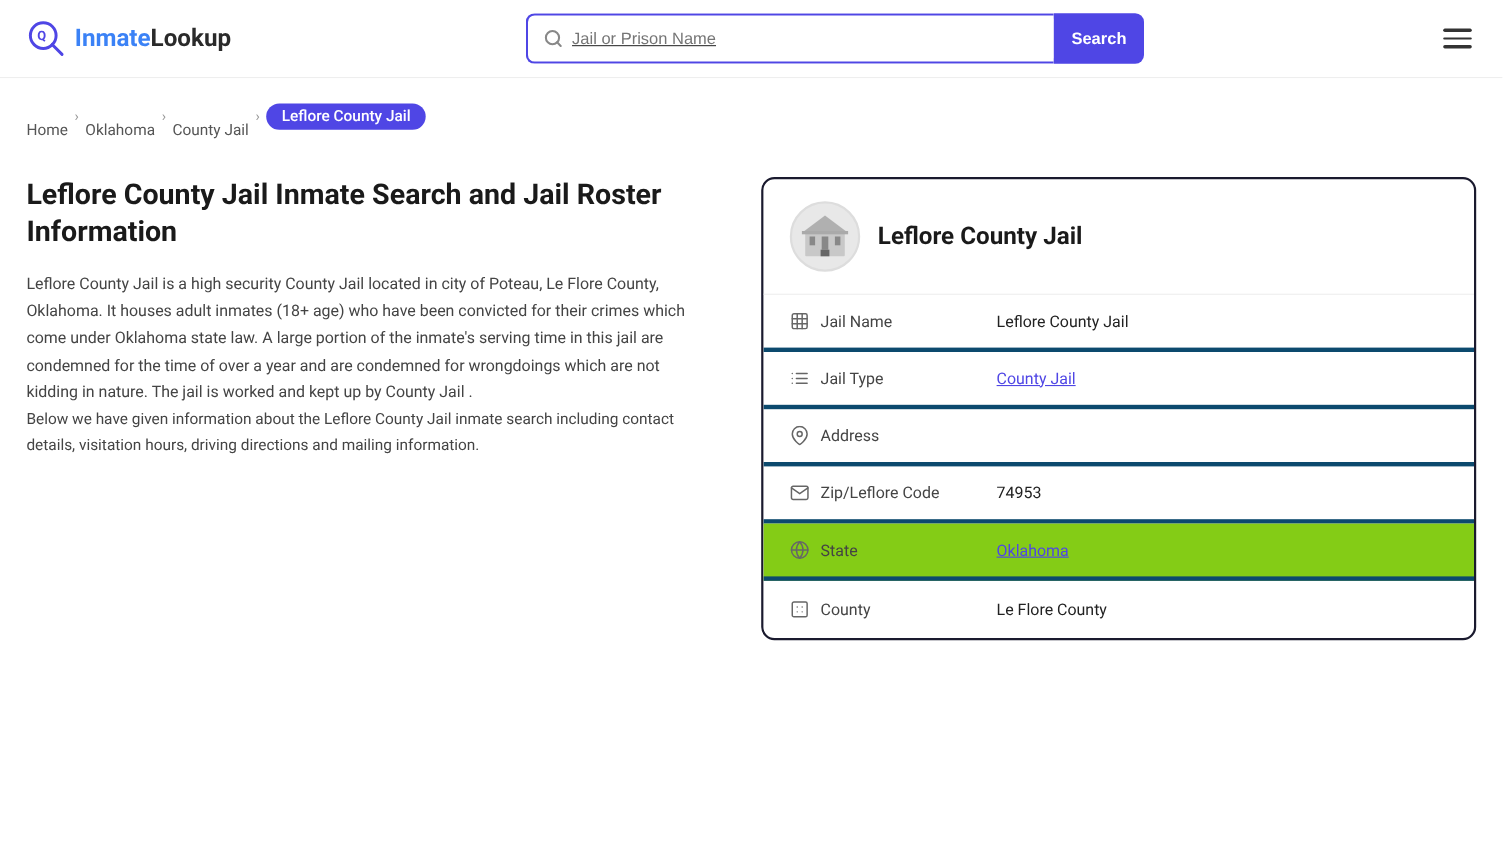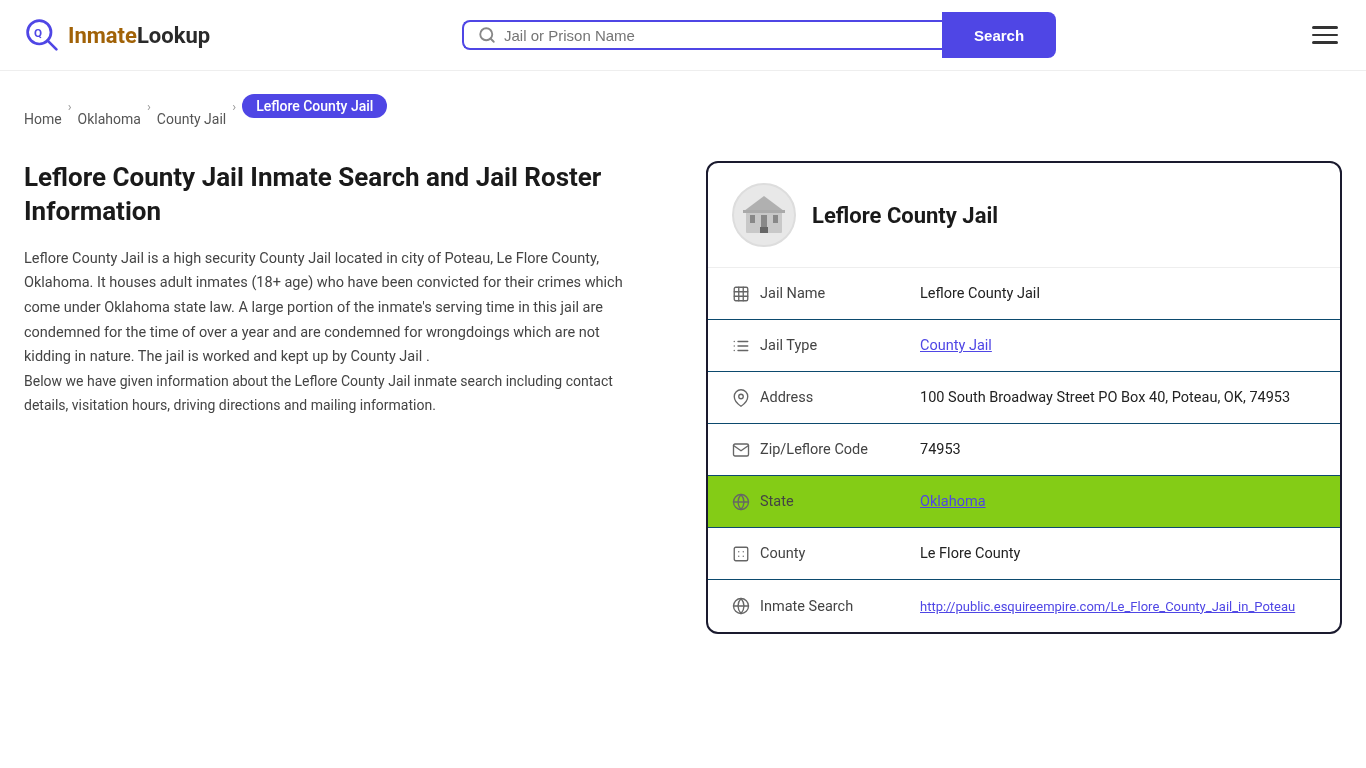--- a/index.html
+++ b/index.html
@@ -22,57 +22,58 @@
     .logo-icon {
       width: 36px;
       height: 36px;
     }
     .logo-text {
       font-size: 22px;
       font-weight: 700;
       color: #2a2a2a;
     }
     .logo-text span {
-      color: #a16207;
+      color: #3b82f6;
     }
     .search-bar {
       display: flex;
       align-items: center;
       gap: 0;
     }
     .search-input-wrapper {
       display: flex;
       align-items: center;
       border: 2px solid #4f46e5;
       border-right: none;
       border-radius: 8px 0 0 8px;
       background: #fff;
       padding: 0 14px;
       width: 480px;
-      height: 30px;
+      height: 46px;
+      text-decoration: underline;
     }
     .search-input-wrapper svg {
       color: #888;
       margin-right: 8px;
       flex-shrink: 0;
     }
     .search-input {
       border: none;
       outline: none;
       font-size: 15px;
       color: #999;
       width: 100%;
       background: transparent;
     }
     .search-button {
       background: #4f46e5;
       color: #fff;
       border: none;
       border-radius: 0 8px 8px 0;
-      padding: 0 32px;
+      padding: 0 16px;
       height: 46px;
       font-size: 15px;
       font-weight: 600;
       cursor: pointer;
     }
     .hamburger {
       display: flex;
       flex-direction: column;
       gap: 5px;
       cursor: pointer;
@@ -110,21 +111,21 @@
       padding: 4px 14px;
       border-radius: 20px;
       font-size: 14px;
       font-weight: 500;
     }
 
     
     .main-content {
       display: flex;
       padding: 20px 24px 40px;
-      gap: 42px;
+      gap: 28px;
       align-items: flex-start;
     }
 
     
     .left-panel {
       flex: 0 0 640px;
       max-width: 640px;
       padding-right: 20px;
     }
     .page-title {
@@ -186,21 +187,21 @@
     }
 
     
     .info-table {
       width: 100%;
     }
     .info-row {
       display: flex;
       align-items: center;
       padding: 14px 24px;
-      border-bottom: 1px solid #0c4a6e;
+      border-bottom: 4px solid #0c4a6e;
       min-height: 52px;
     }
     .info-row:last-child { border-bottom: none; }
     .info-row.highlighted { background: #84cc16; }
     .info-icon {
       width: 28px;
       flex-shrink: 0;
       color: #666;
       display: flex;
       align-items: center;
@@ -326,21 +327,20 @@
         </div>
 
         <div class="info-row">
           <span class="info-icon">
             <svg width="18" height="18" viewBox="0 0 24 24" fill="none" stroke="#666" stroke-width="1.8" stroke-linecap="round" stroke-linejoin="round">
                 <path d="M21 10c0 7-9 13-9 13s-9-6-9-13a9 9 0 0 1 18 0z"></path>
                 <circle cx="12" cy="10" r="3"></circle>
               </svg>
           </span>
           <span class="info-label">Address</span>
-          <span class="info-value">100 South Broadway Street PO Box 40, Poteau, OK, 74953</span>
         </div>
 
 
 
         <div class="info-row">
           <span class="info-icon">
             <svg width="18" height="18" viewBox="0 0 24 24" fill="none" stroke="#666" stroke-width="1.8" stroke-linecap="round" stroke-linejoin="round">
                 <path d="M4 4h16c1.1 0 2 .9 2 2v12c0 1.1-.9 2-2 2H4c-1.1 0-2-.9-2-2V6c0-1.1.9-2 2-2z"></path>
                 <polyline points="22,6 12,13 2,6"></polyline>
               </svg>
@@ -367,31 +367,18 @@
           <span class="info-icon">
             <svg width="18" height="18" viewBox="0 0 24 24" fill="none" stroke="#666" stroke-width="1.8" stroke-linecap="round" stroke-linejoin="round">
                 <rect x="3" y="3" width="18" height="18" rx="2"></rect>
                 <path d="M9 9h.01M15 9h.01M9 15h.01M15 15h.01"></path>
               </svg>
           </span>
           <span class="info-label">County</span>
           <span class="info-value">Le Flore County</span>
         </div>
 
-        <div class="info-row">
-          <span class="info-icon">
-            <svg width="18" height="18" viewBox="0 0 24 24" fill="none" stroke="#666" stroke-width="1.8" stroke-linecap="round" stroke-linejoin="round">
-                <circle cx="12" cy="12" r="10"></circle>
-                <line x1="2" y1="12" x2="22" y2="12"></line>
-                <path d="M12 2a15.3 15.3 0 0 1 4 10 15.3 15.3 0 0 1-4 10 15.3 15.3 0 0 1-4-10 15.3 15.3 0 0 1 4-10z"></path>
-              </svg>
-          </span>
-          <span class="info-label">Inmate Search</span>
-          <span class="info-value" style="word-break:break-all; font-size:13px;">
-            <a href="#">http://public.esquireempire.com/Le_Flore_County_Jail_in_Poteau</a>
-          </span>
-        </div>
 
       </div>
     </div>
   </div>
 
 </div>
 
 </body></html>

